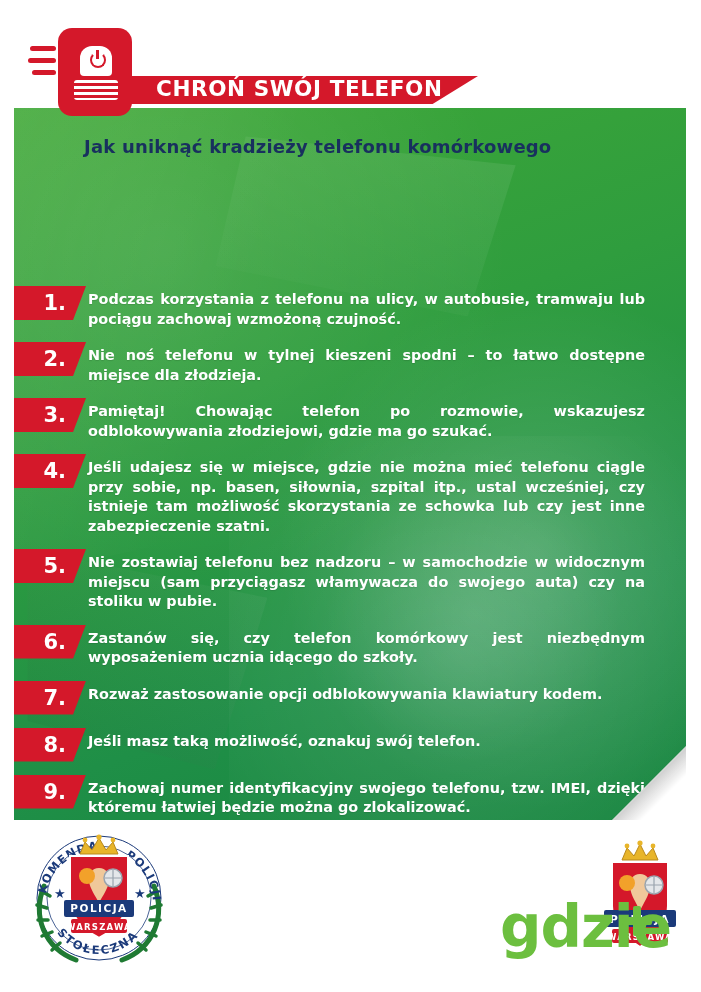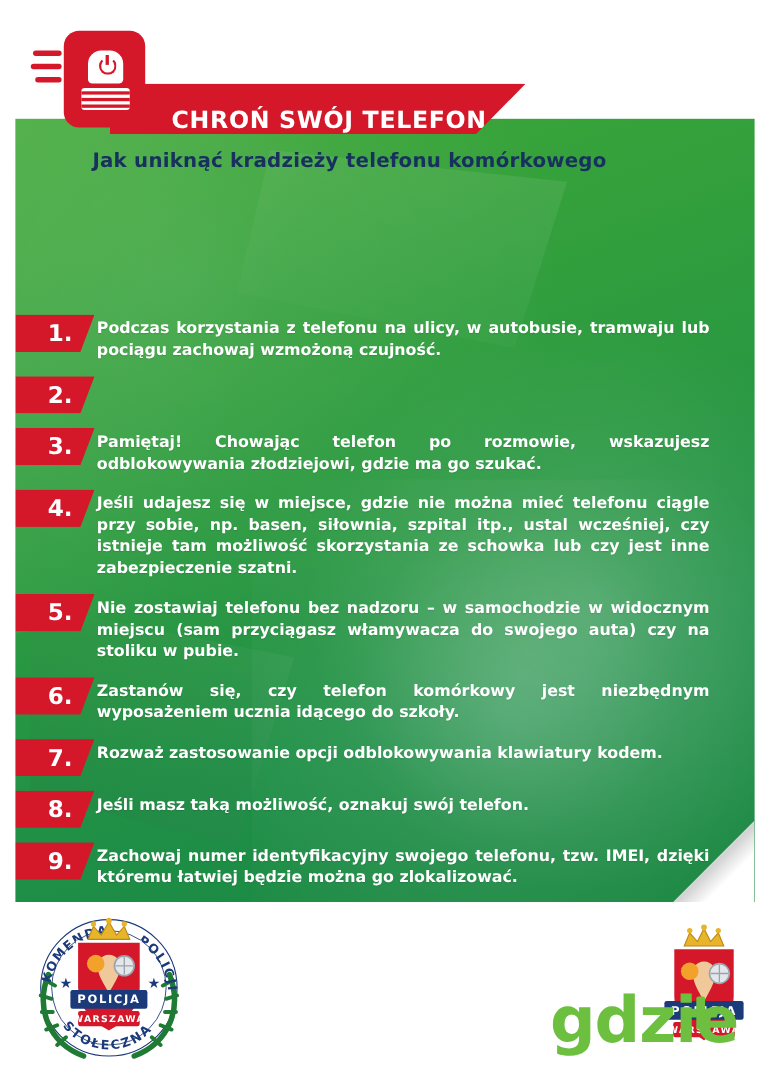--- a/index.html
+++ b/index.html
@@ -82,25 +82,25 @@
     background: linear-gradient(135deg, rgba(0,0,0,0.0) 40%, rgba(0,0,0,0.18) 52%, rgba(0,0,0,0.0) 70%);
     clip-path: polygon(100% 0, 100% 100%, 0 100%);
   }
 
   
   .header-band {
     position: absolute;
     left: 100px;
     top: 76px;
     width: 378px;
-    height: 46px;
+    height: 28px;
     background: #d4182a;
     clip-path: polygon(0 0, 100% 0, 88% 100%, 0 100%);
     display: flex;
-    align-items: flex-end;
+    align-items: flex-start;
   }
   .header-title {
     color: #ffffff;
     font-size: 21.5px;
     font-weight: bold;
     letter-spacing: 0.6px;
     padding-left: 56px;
     white-space: nowrap;
     font-family: "DejaVu Sans", sans-serif;
   }
@@ -301,20 +301,21 @@
         </div>
         <div class="tip-text">Podczas korzystania z telefonu na ulicy, w autobusie, tramwaju lub pociągu zachowaj wzmożoną czujność.</div>
       </div>
 
       <div class="tip">
         <div class="tip-num-wrap">
           <div class="tip-ribbon">
               <span class="tip-num">2.</span>
             </div>
         </div>
+        <div class="tip-text">Nie noś telefonu w tylnej kieszeni spodni – to łatwo dostępne miejsce dla złodzieja.</div>
       </div>
 
       <div class="tip">
         <div class="tip-num-wrap">
           <div class="tip-ribbon">
               <span class="tip-num">3.</span>
             </div>
         </div>
         <div class="tip-text">Pamiętaj! Chowając telefon po rozmowie, wskazujesz odblokowywania złodziejowi, gdzie ma go szukać.</div>
       </div>

